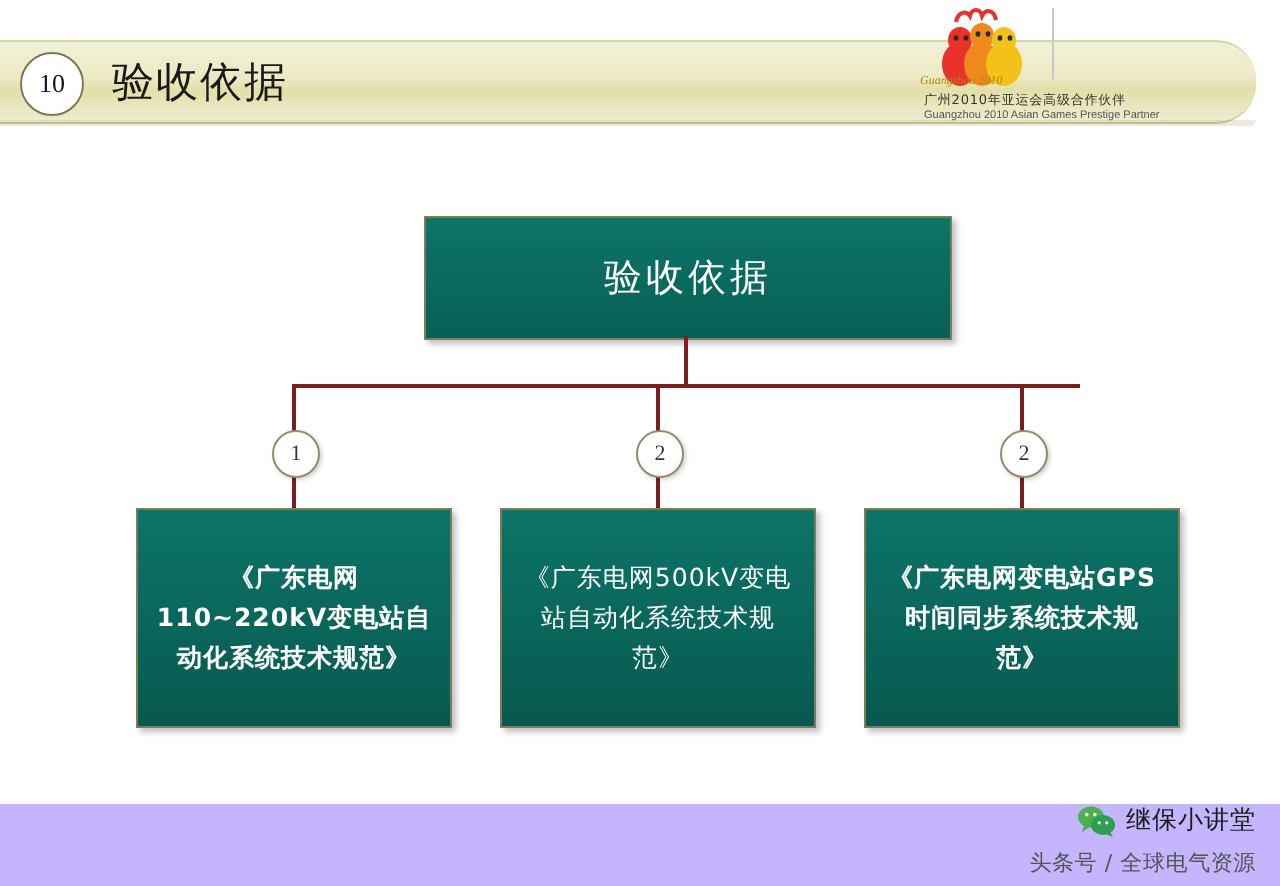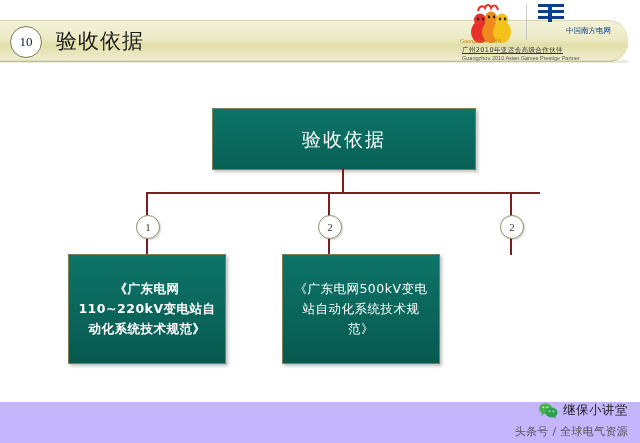--- a/index.html
+++ b/index.html
@@ -121,21 +121,20 @@
   }
   .logo-caption-cn {
     position: absolute;
     left: 6px;
     top: 46px;
     font-size: 6.5px;
     color: #333333;
     letter-spacing: 0.4px;
     white-space: nowrap;
     font-family: "DejaVu Sans", sans-serif;
-    text-decoration: underline;
   }
   .logo-caption-en {
     position: absolute;
     left: 6px;
     top: 55px;
     font-size: 5.5px;
     color: #555555;
     white-space: nowrap;
     font-family: "Liberation Sans", sans-serif;
   }
@@ -193,21 +192,21 @@
     color: #ffffff;
     font-family: "DejaVu Sans", sans-serif;
     display: flex;
     align-items: center;
     justify-content: center;
     text-align: center;
     box-sizing: border-box;
     padding: 6px 8px;
   }
   .leaf-1 { left: 68px; align-items: center; }
-  .leaf-2 { left: 250px; margin-left: 32px; }
+  .leaf-2 { left: 250px; }
   .leaf-3 { left: 432px; }
   .leaf-text {
     font-size: 12.5px;
     line-height: 20px;
     letter-spacing: 0.5px;
   }
   .leaf-1 .leaf-text { font-weight: bold; }
   .leaf-3 .leaf-text { font-weight: bold; }
 
   .badge {
@@ -290,29 +289,20 @@
           <ellipse cx="14" cy="17" rx="1.2" ry="1.4" fill="#2b2b2b"></ellipse>
           <ellipse cx="19" cy="17" rx="1.2" ry="1.4" fill="#2b2b2b"></ellipse>
           <ellipse cx="25" cy="15" rx="1.2" ry="1.4" fill="#2b2b2b"></ellipse>
           <ellipse cx="30" cy="15" rx="1.2" ry="1.4" fill="#2b2b2b"></ellipse>
           <ellipse cx="36" cy="17" rx="1.2" ry="1.4" fill="#2b2b2b"></ellipse>
           <ellipse cx="41" cy="17" rx="1.2" ry="1.4" fill="#2b2b2b"></ellipse>
         </svg>
       </div>
       <div class="logo-mascot-word">Guangzhou 2010</div>
       <div class="logo-divider"></div>
-      <div class="logo-csg">
-        <svg class="csg-mark" width="30" height="24" viewBox="0 0 30 24">
-          <rect x="2" y="2" width="26" height="3" fill="#0b3f8c"></rect>
-          <rect x="2" y="8" width="26" height="3" fill="#0b3f8c"></rect>
-          <rect x="2" y="14" width="26" height="3" fill="#0b3f8c"></rect>
-          <rect x="12" y="2" width="4" height="18" fill="#0b3f8c"></rect>
-        </svg>
-        <div class="csg-text">中国南方电网</div>
-      </div>
       <div class="logo-caption-cn">广州2010年亚运会高级合作伙伴</div>
       <div class="logo-caption-en">Guangzhou 2010 Asian Games Prestige Partner</div>
     </div>
   </div>
 
   <div class="canvas">
 
     <div class="root-box">验收依据</div>
 
     <div class="connector v-stem" style="left:342px; top:96px; height:24px;"></div>
@@ -326,20 +316,23 @@
 
     <div class="badge badge-1">1</div>
     <div class="badge badge-2">2</div>
     <div class="badge badge-3">2</div>
 
     <div class="leaf leaf-1">
       <span class="leaf-text">《广东电网110~220kV变电站自动化系统技术规范》</span>
     </div>
     <div class="leaf leaf-2">
       <span class="leaf-text">《广东电网500kV变电站自动化系统技术规范》</span>
+    </div>
+    <div class="leaf leaf-3">
+      <span class="leaf-text">《广东电网变电站GPS时间同步系统技术规范》</span>
     </div>
   </div>
 
   <div class="footer">
     <div class="wechat-badge">
       <span class="wechat-icon">
         <svg width="20" height="17" viewBox="0 0 20 17">
           <ellipse cx="7.5" cy="6.5" rx="6.5" ry="5.3" fill="#4caf50"></ellipse>
           <polygon points="4,10.5 3,14 6.5,11.8" fill="#4caf50"></polygon>
           <ellipse cx="13.5" cy="10.5" rx="6" ry="5" fill="#2e9e4f"></ellipse>

